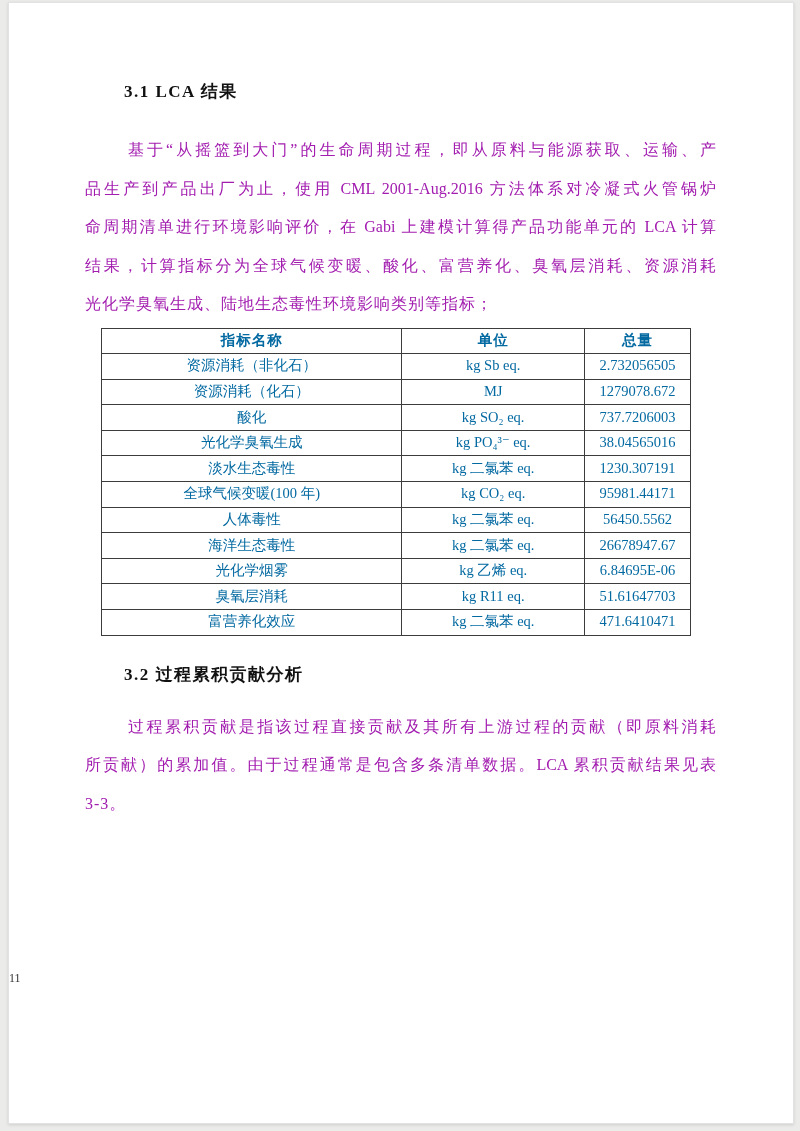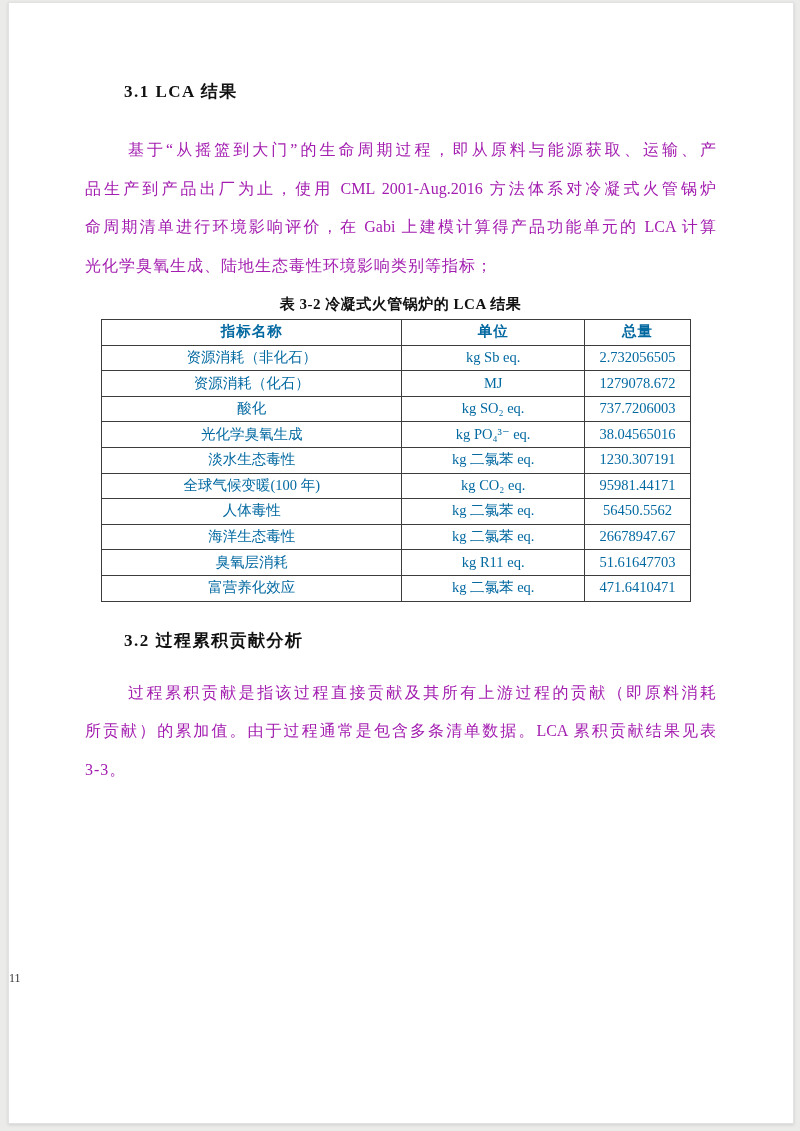--- a/index.html
+++ b/index.html
@@ -90,24 +90,24 @@
 <div class="canvas">
   <div class="page">
     <div class="content">
 
       <div class="sec-heading heading-1">3.1 LCA 结果</div>
 
       <div class="para para-1">
         <div class="pline first">基于“从摇篮到大门”的生命周期过程，即从原料与能源获取、运输、产</div>
         <div class="pline">品生产到产品出厂为止，使用 CML 2001-Aug.2016 方法体系对冷凝式火管锅炉</div>
         <div class="pline">命周期清单进行环境影响评价，在 Gabi 上建模计算得产品功能单元的 LCA 计算</div>
+        <div class="pline">结果，计算指标分为全球气候变暖、酸化、富营养化、臭氧层消耗、资源消耗</div>
         <div class="pline last">光化学臭氧生成、陆地生态毒性环境影响类别等指标；</div>
       </div>
 
-      <div class="table-caption">表 3-2 冷凝式火管锅炉的 LCA 结果</div>
 
       <table class="lca">
         <colgroup>
             <col class="c1">
             <col class="c2">
             <col class="c3">
           </colgroup>
         <thead>
           <tr>
             <th>指标名称</th>
@@ -150,20 +150,25 @@
             <td>人体毒性</td>
             <td>kg 二氯苯 eq.</td>
             <td>56450.5562</td>
           </tr>
           <tr>
             <td>海洋生态毒性</td>
             <td>kg 二氯苯 eq.</td>
             <td>26678947.67</td>
           </tr>
           <tr>
+            <td>光化学烟雾</td>
+            <td>kg 乙烯 eq.</td>
+            <td>6.84695E-06</td>
+          </tr>
+          <tr>
             <td>臭氧层消耗</td>
             <td>kg R11 eq.</td>
             <td>51.61647703</td>
           </tr>
           <tr>
             <td>富营养化效应</td>
             <td>kg 二氯苯 eq.</td>
             <td>471.6410471</td>
           </tr>
         </tbody>

